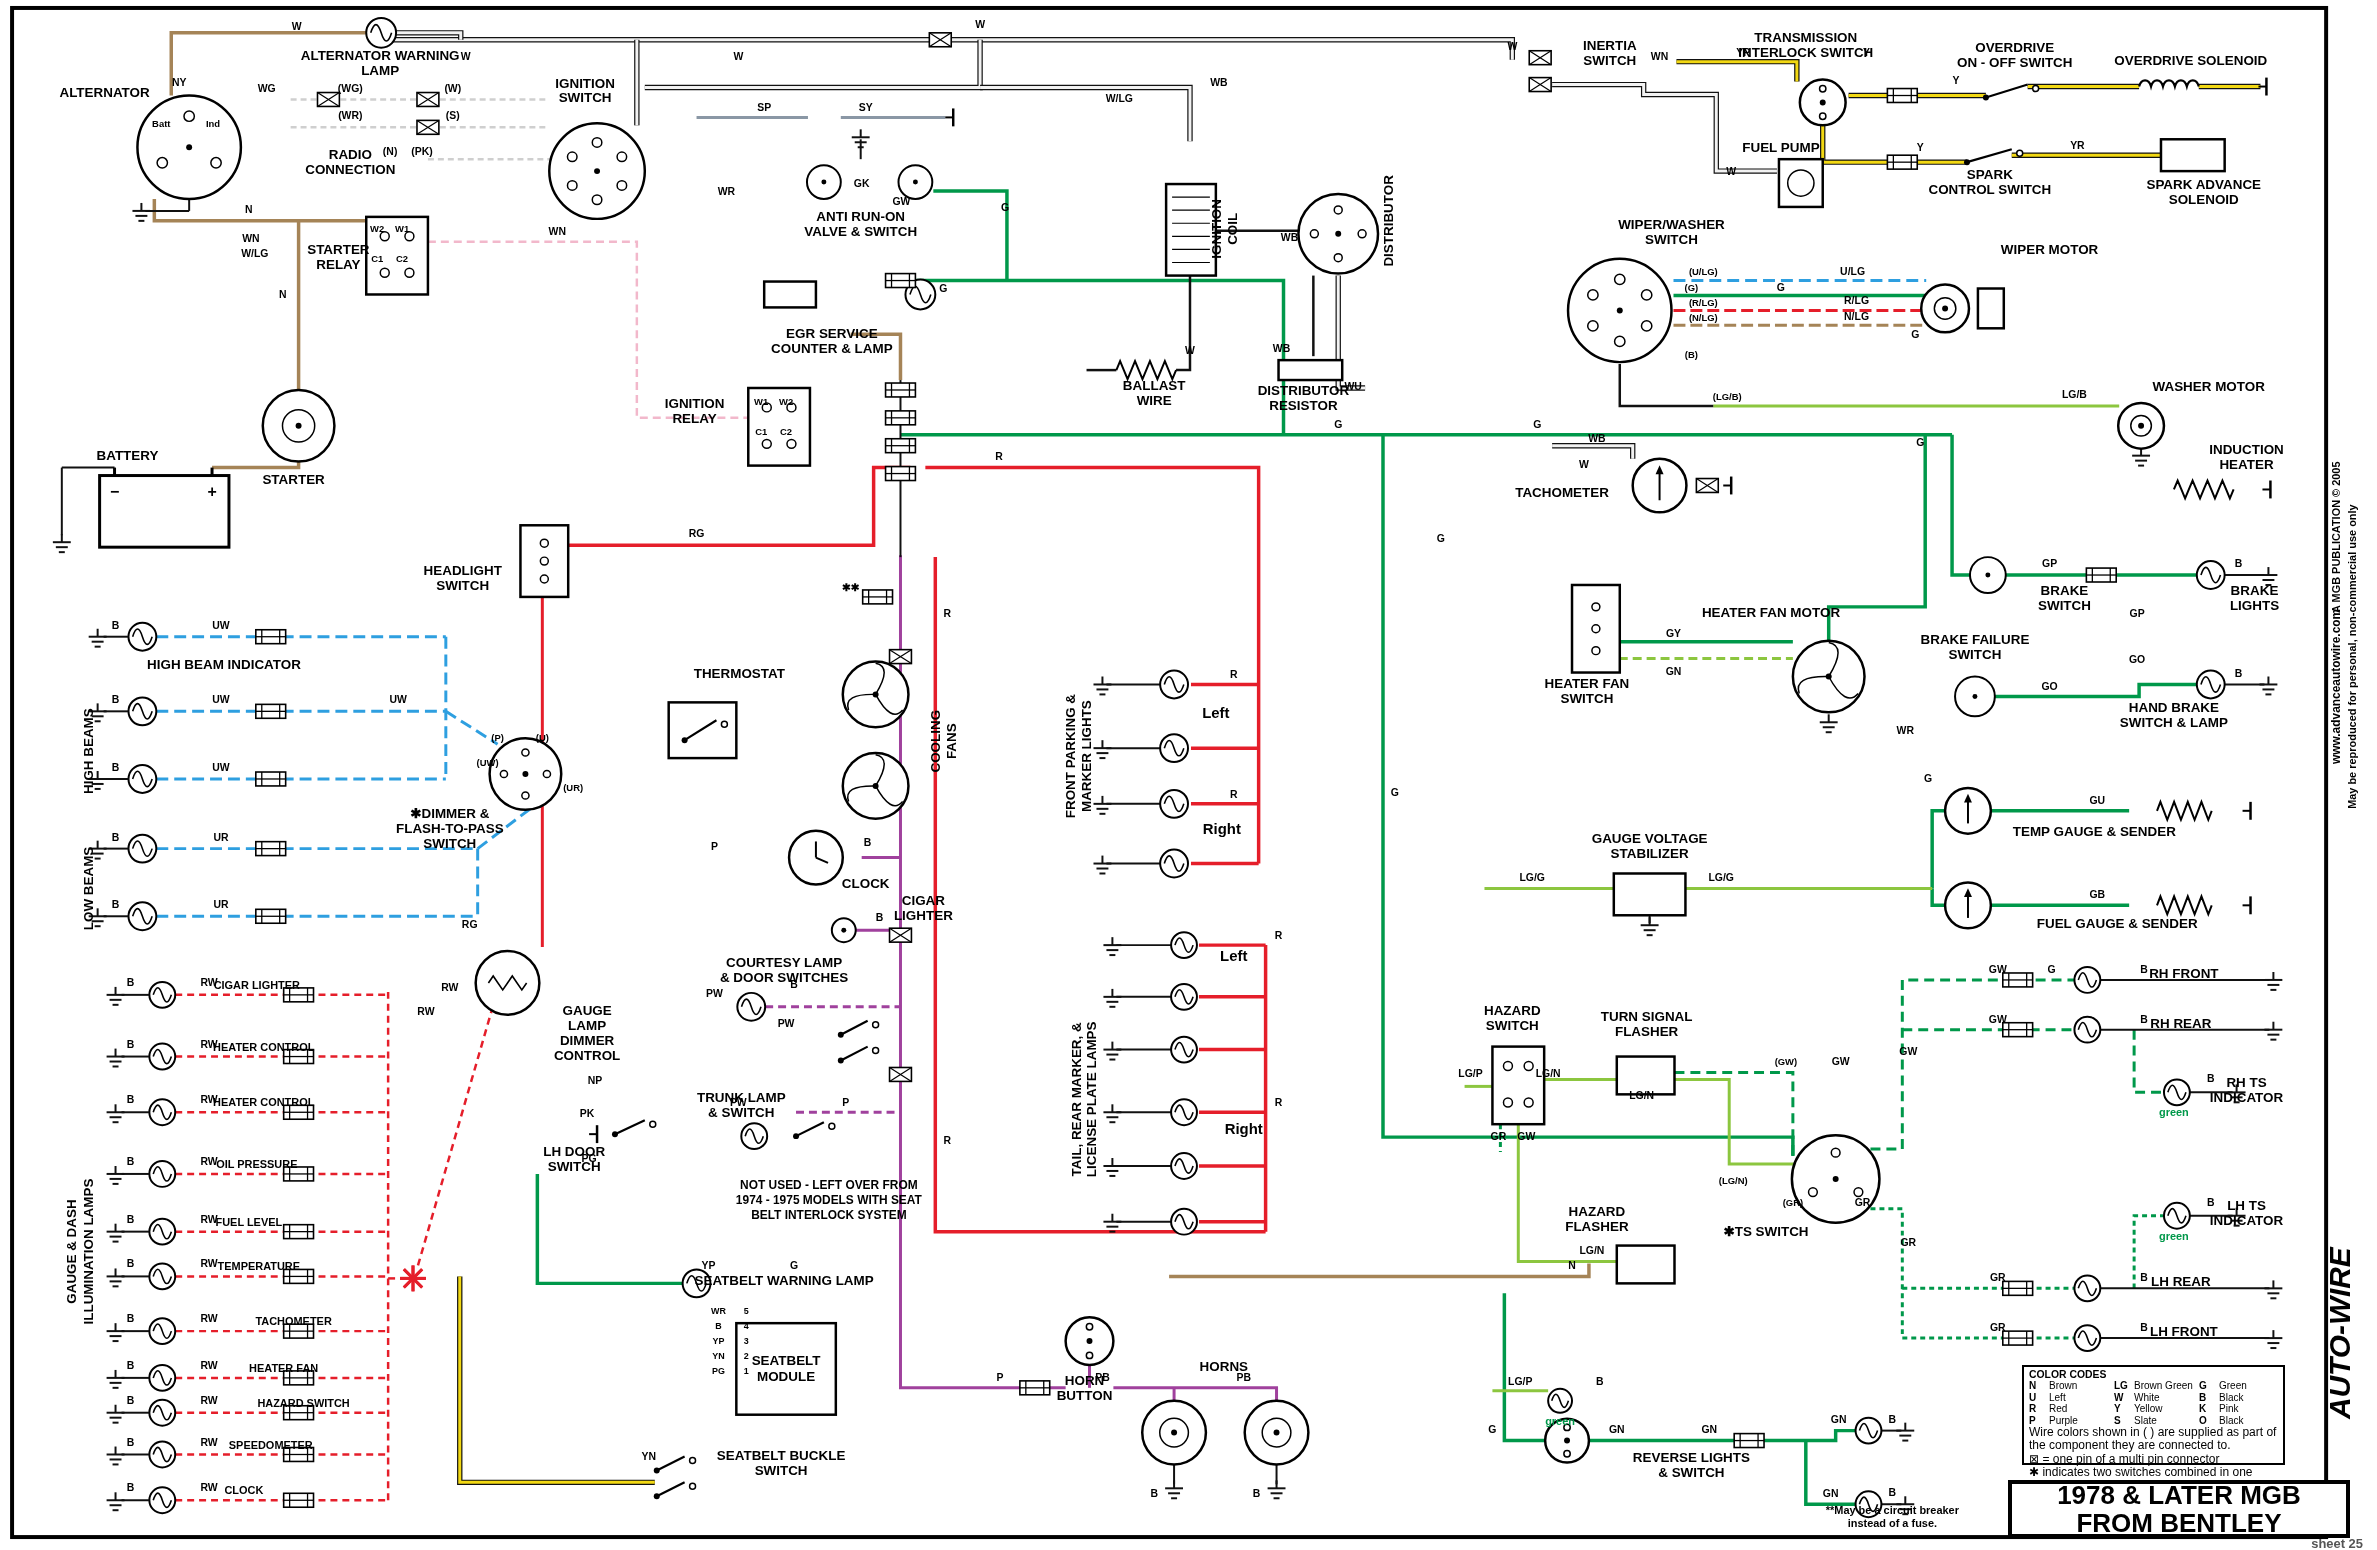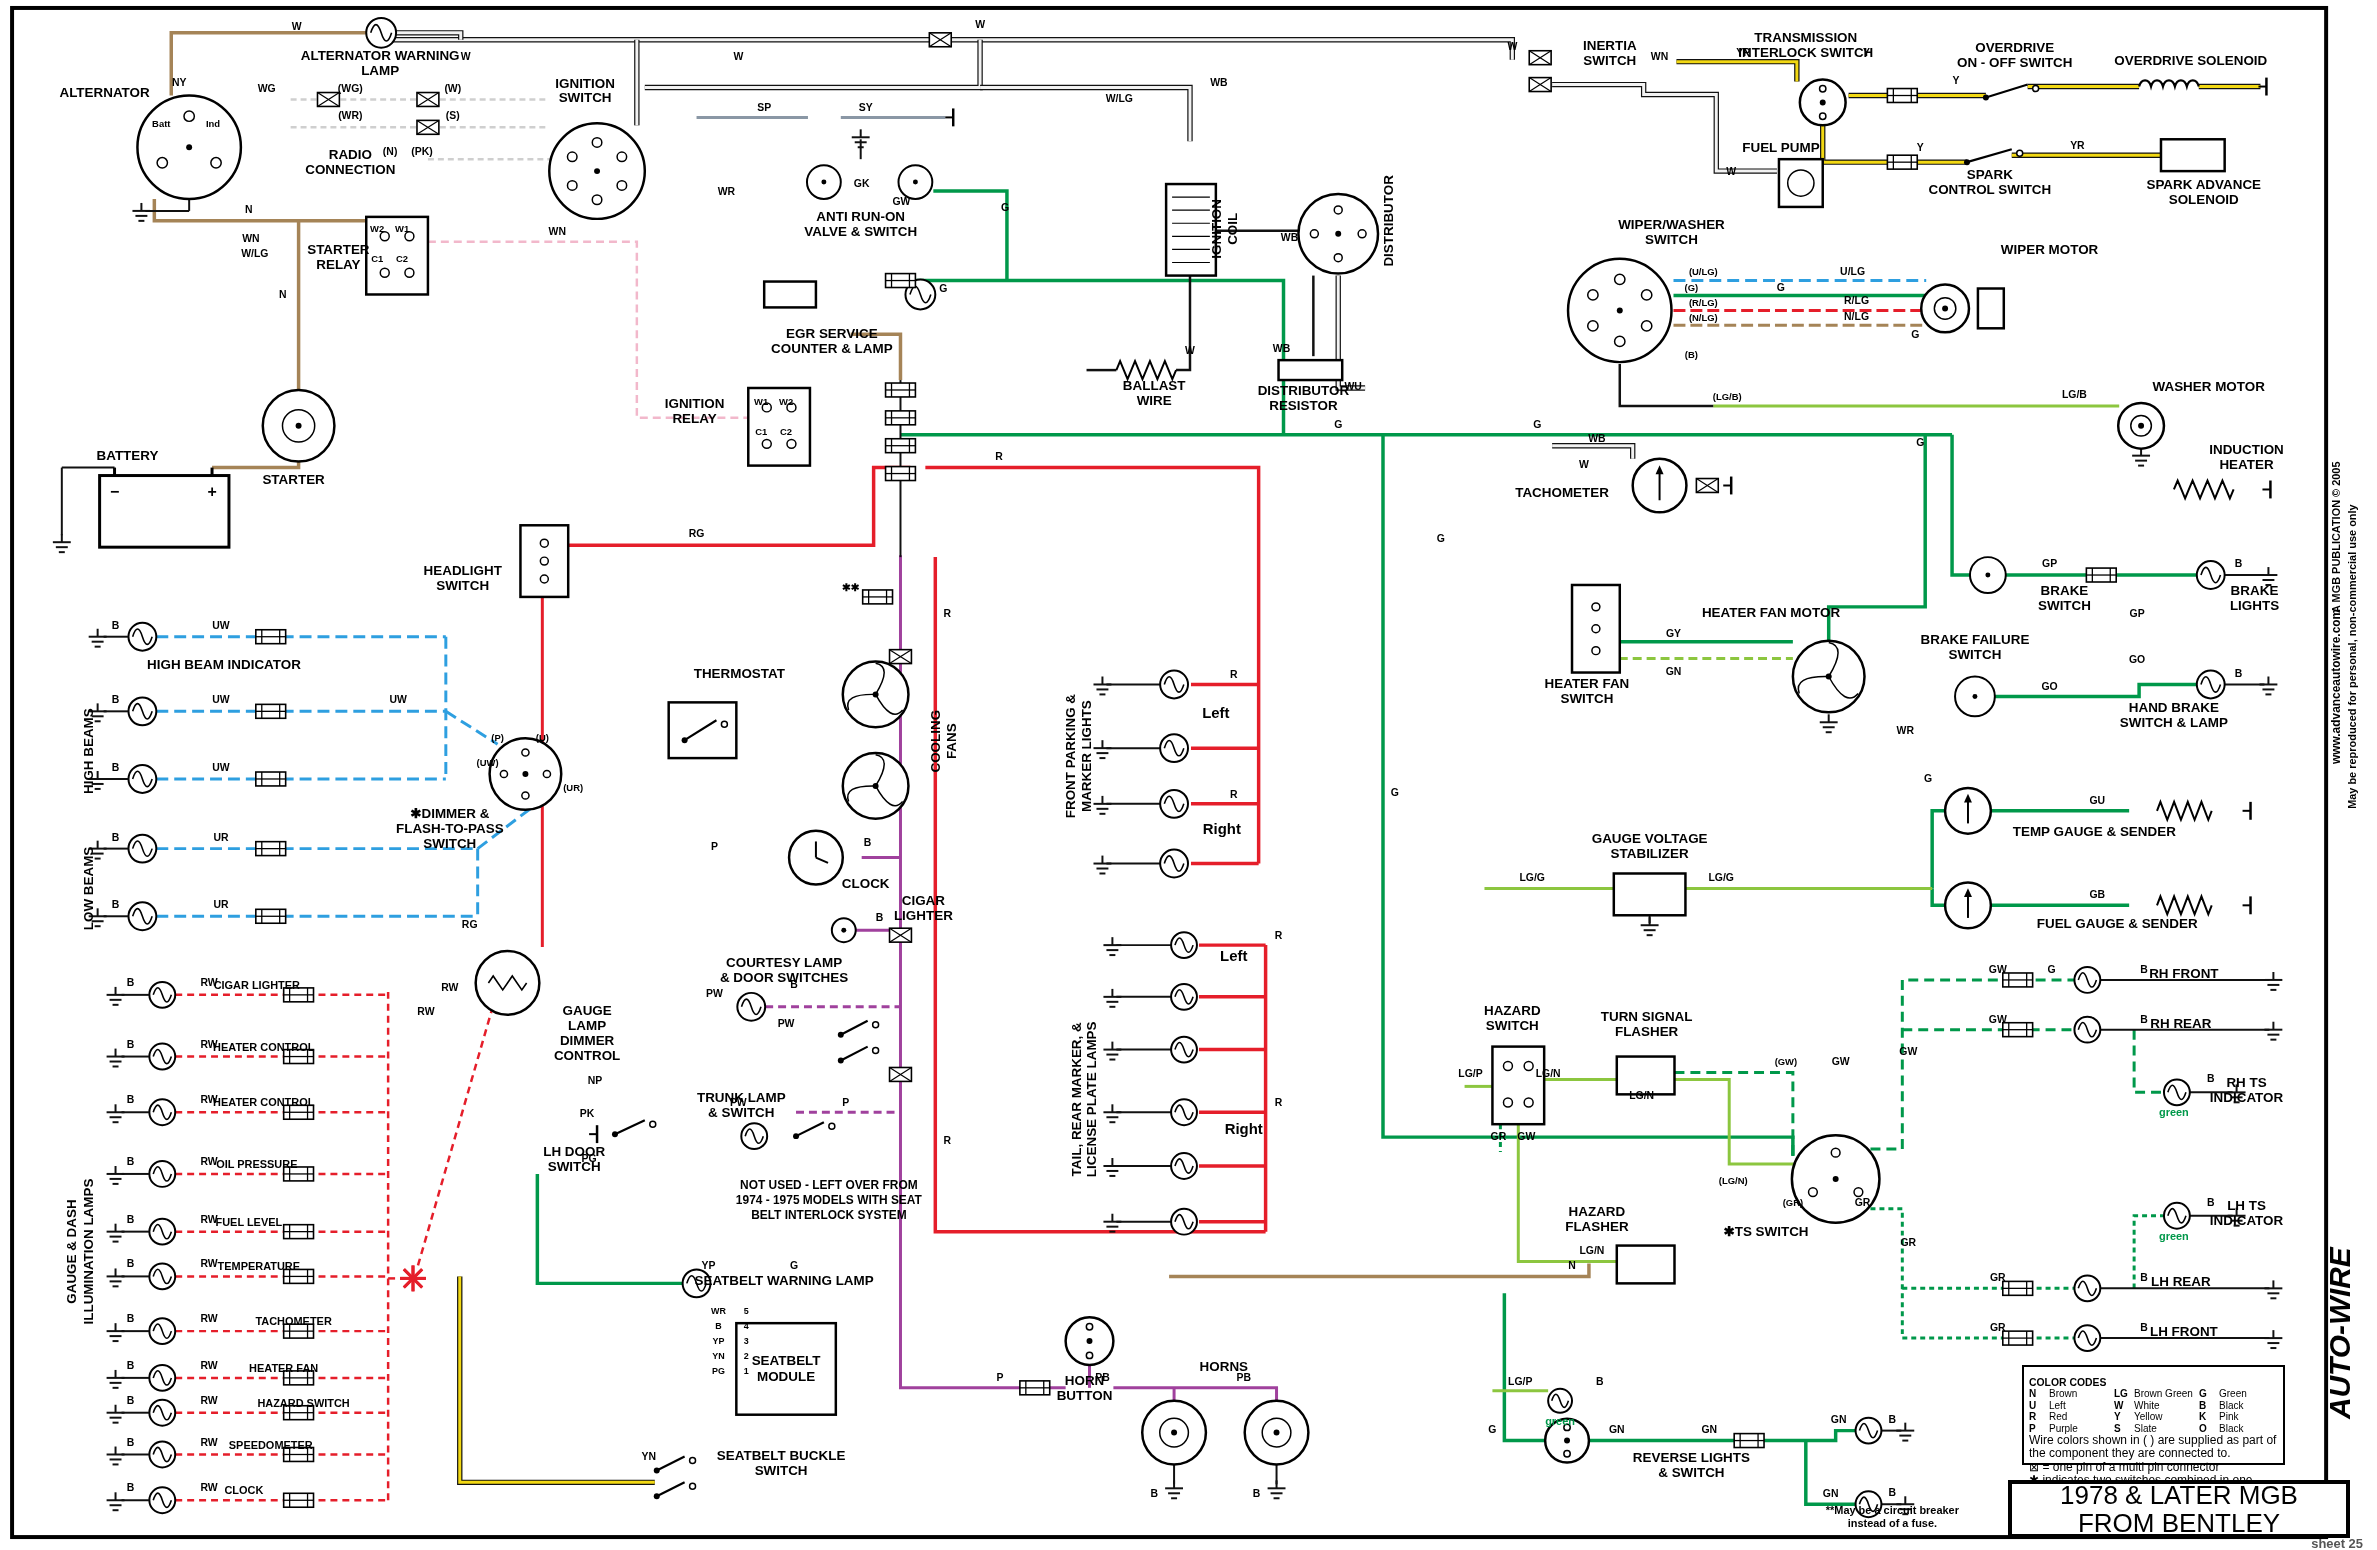--- a/index.html
+++ b/index.html
@@ -2,24 +2,24 @@
 <html><head>
 <meta charset="utf-8">
 <style>
   html,body{margin:0;padding:0;background:#fff;}
   .page{position:relative;width:2377px;height:1550px;background:#fff;
         font-family:"Liberation Sans",sans-serif;overflow:hidden;}
   #diagram{position:absolute;left:0;top:0;}
   .overlay{position:absolute;box-sizing:border-box;background:#fff;}
   .title-box{left:2008px;top:1480px;width:342px;height:58px;border:4px solid #000;
      display:flex;flex-direction:column;align-items:center;justify-content:center;
-     font-weight:normal;font-size:26px;line-height:1.08;text-align:center;}
+     font-weight:bold;font-size:26px;line-height:1.08;text-align:center;}
   .cc-box{left:2022px;top:1365px;width:263px;height:100px;border:2.5px solid #000;
      padding:2px 5px;font-size:10px;}
-  .cc-title{font-weight:bold;text-align:left;font-size:10.4px;margin-top:8px;}
+  .cc-title{font-weight:bold;text-align:left;font-size:10.4px;}
   .cc-cols{display:flex;gap:6px;}
   .cc-col{flex:1;}
   .cc-row{display:flex;gap:4px;line-height:1.15;}
   .cc-row b{width:16px;display:inline-block;}
   .cc-note{font-size:12px;line-height:1.12;margin-top:0;}
 </style>
 </head>
 <body>
 
 <div class="page">

